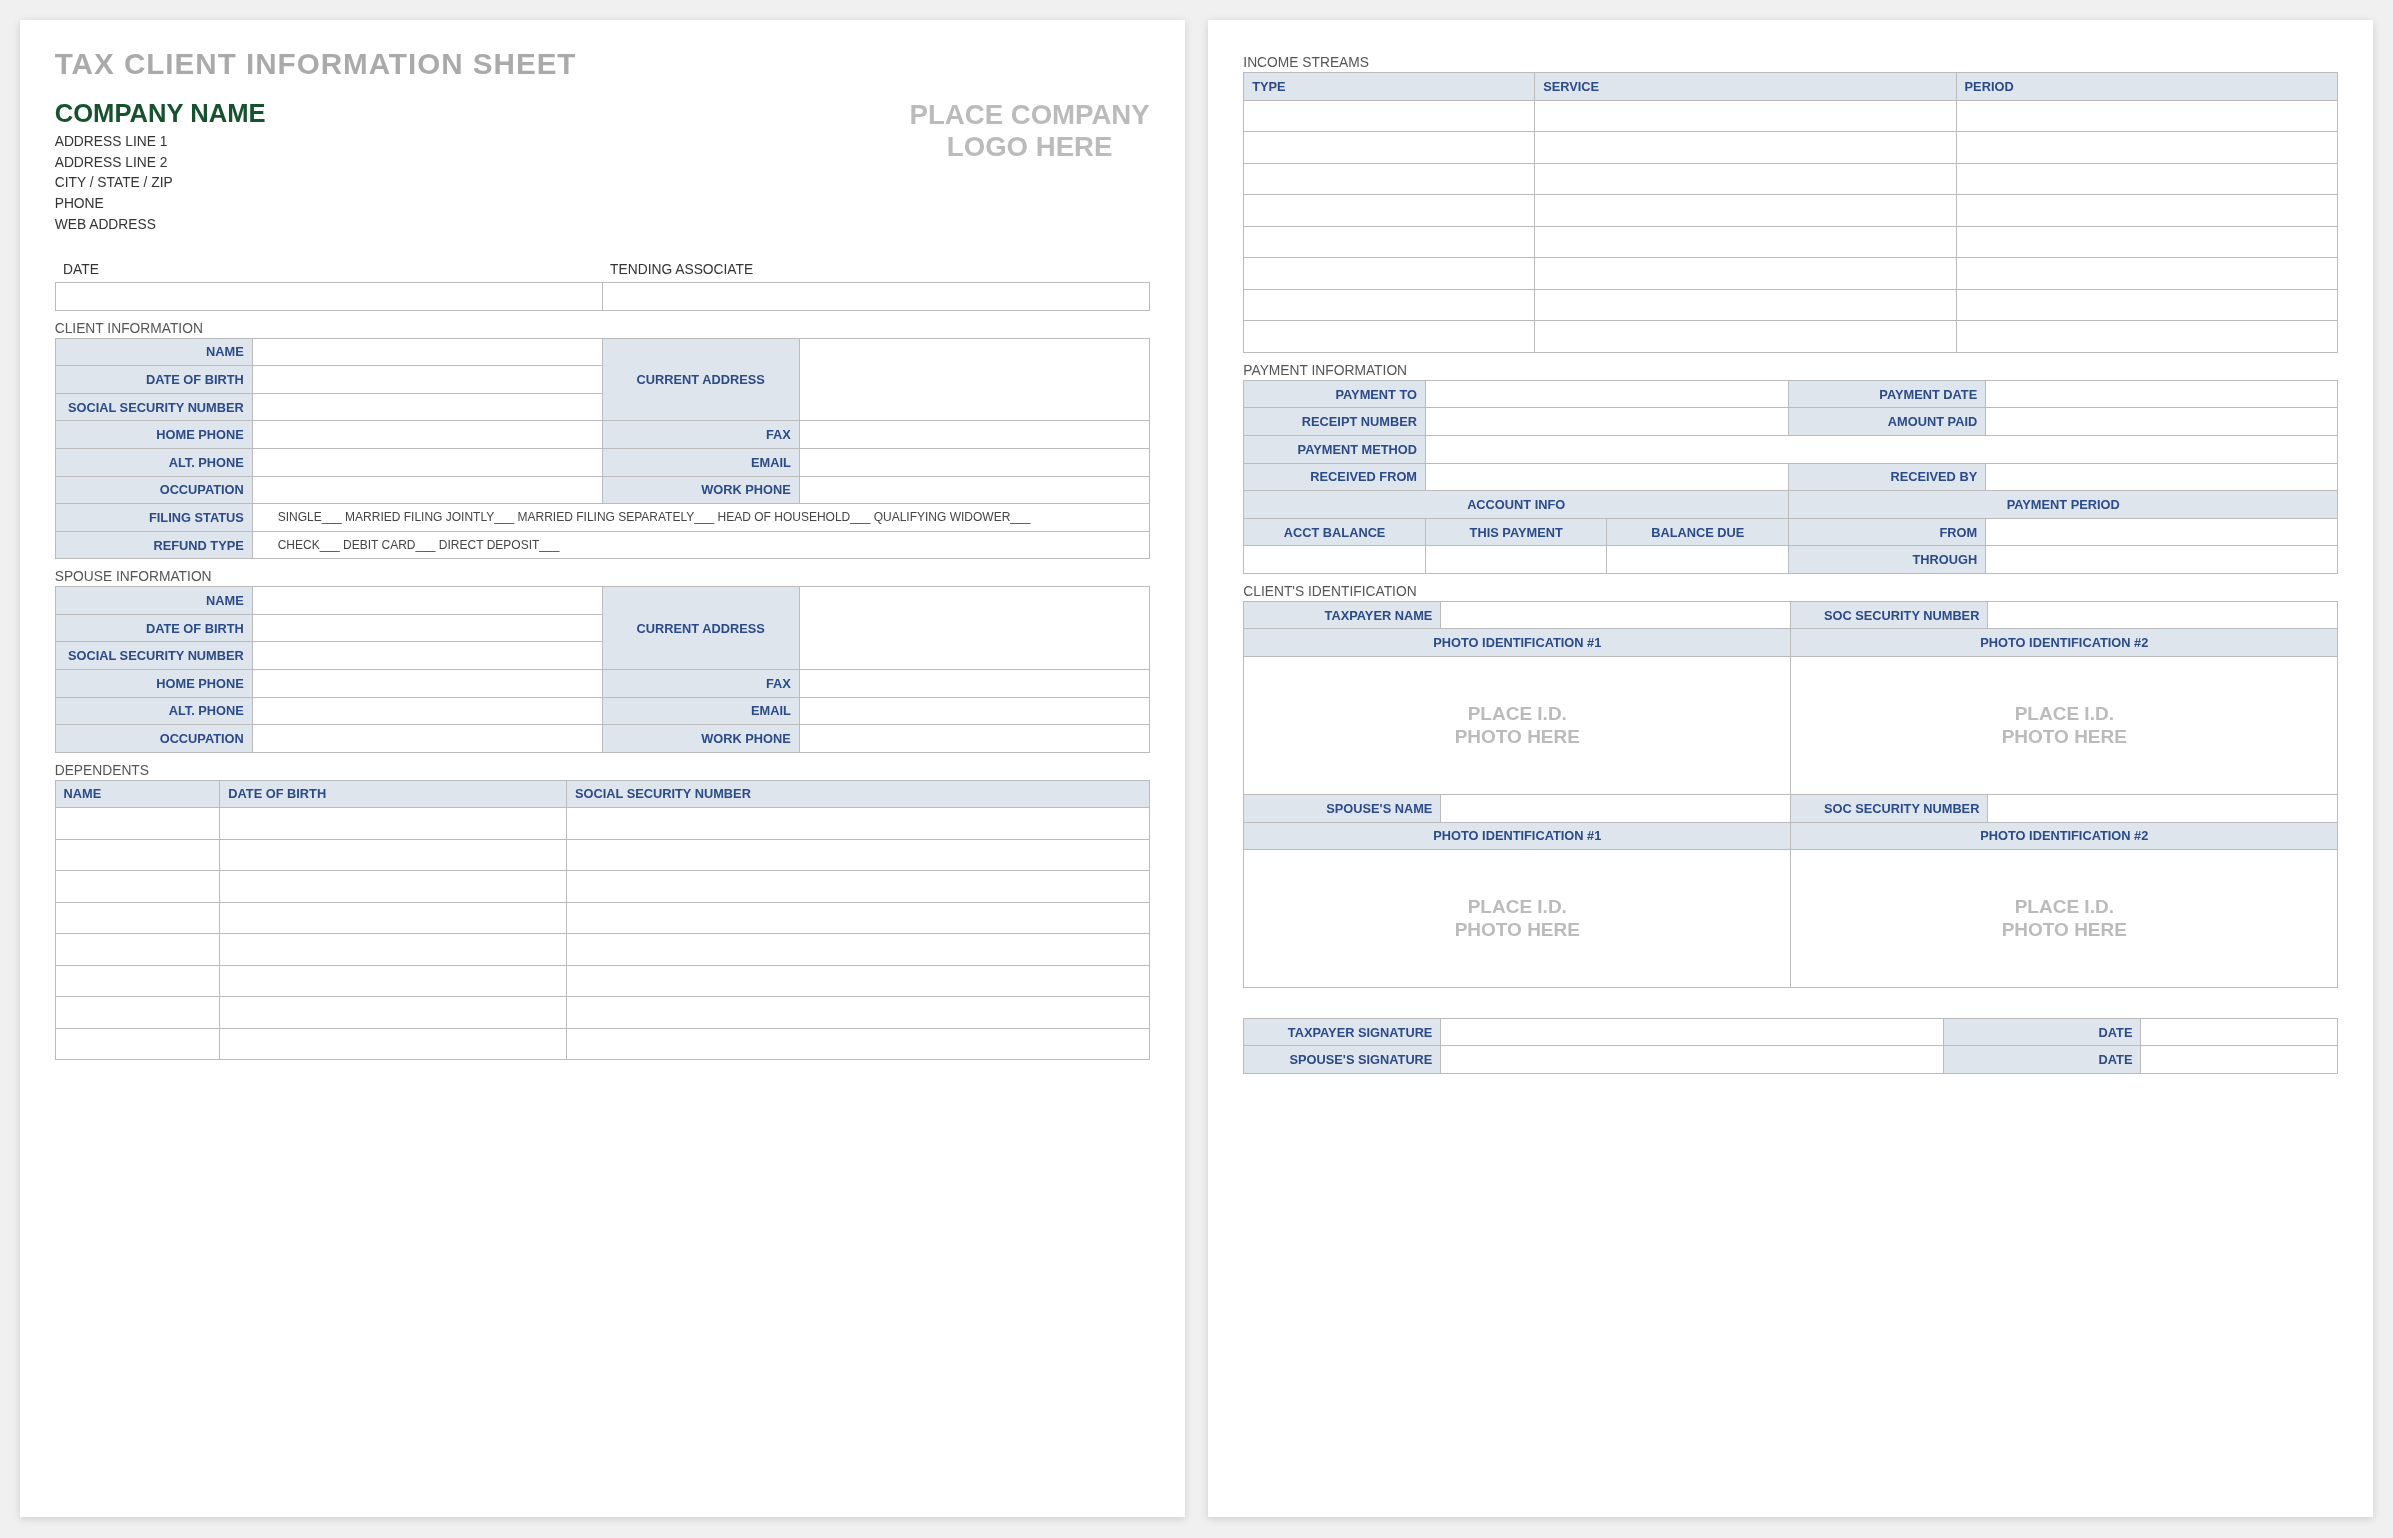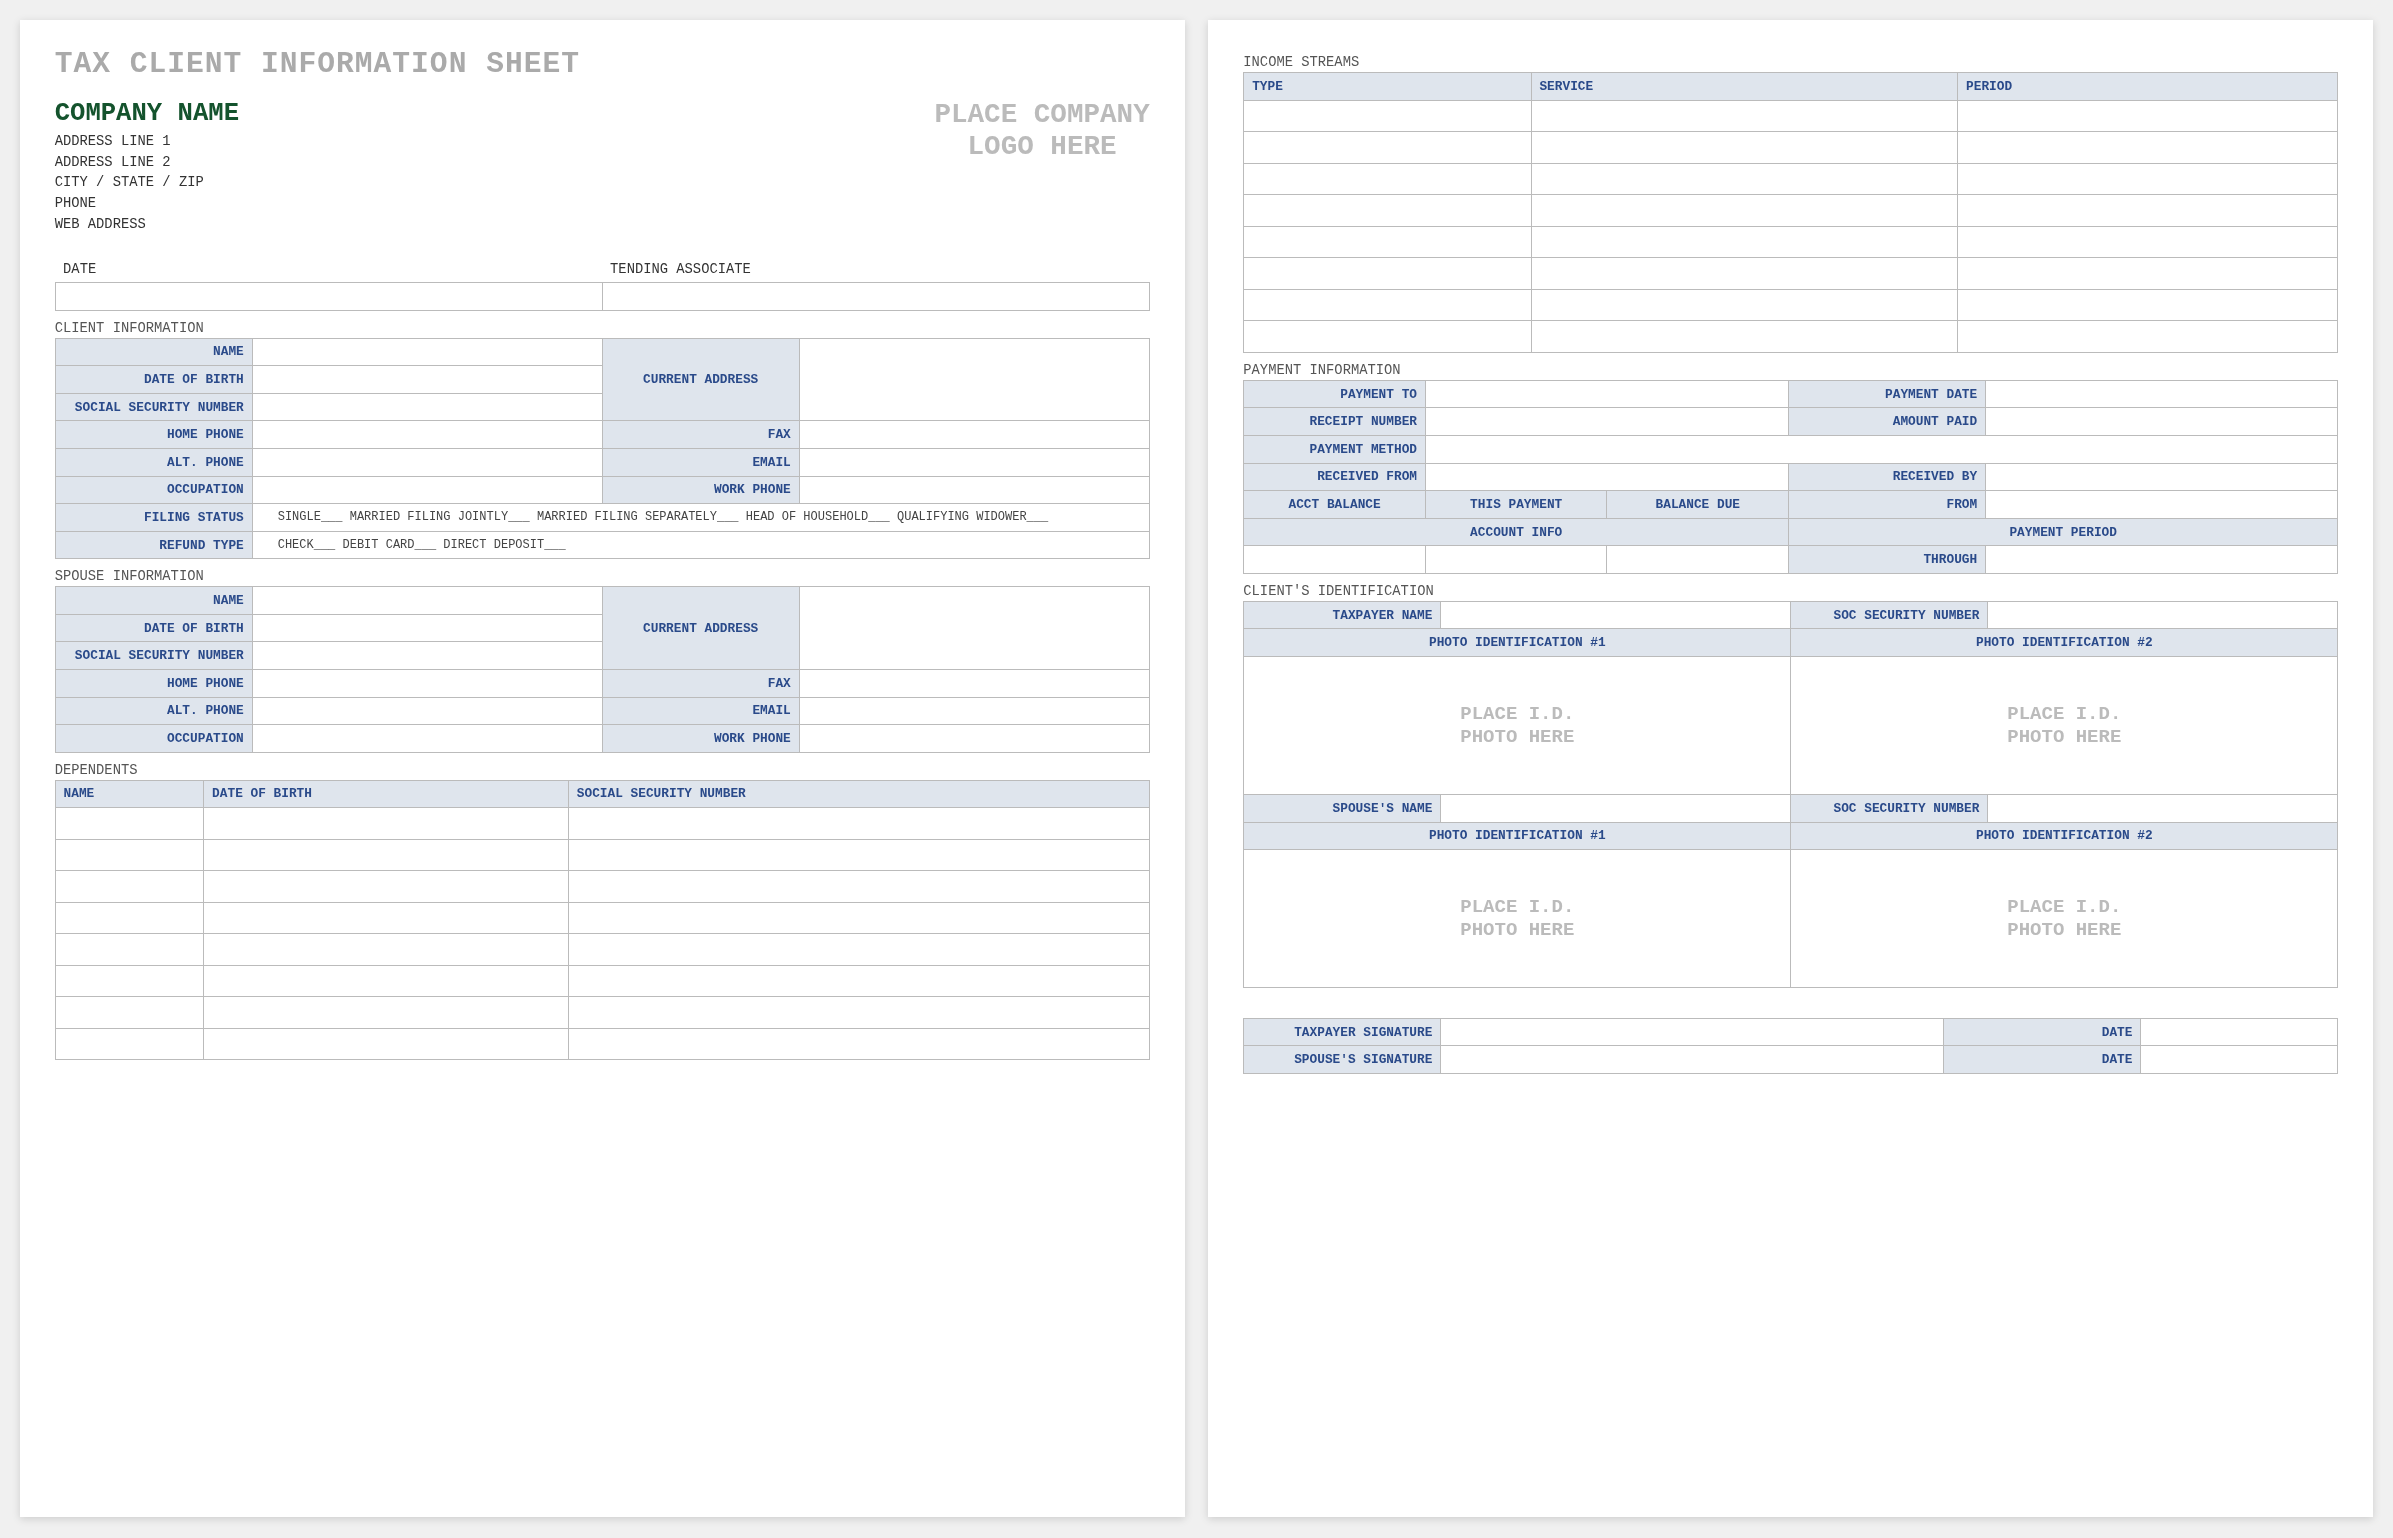--- a/index.html
+++ b/index.html
@@ -12,21 +12,20 @@
     justify-content: center;
   }
   .page {
     background: #fff;
     width: 1258px;
     min-height: 1497px;
     padding: 27.6px 35px;
     box-shadow: 0 2px 7.9px rgba(0,0,0,0.15);
     font-size: 13.8px;
     color: #333;
-    font-family: Liberation Mono, monospace;
   }
   .main-title {
     font-size: 29.6px;
     font-weight: bold;
     color: #aaa;
     letter-spacing: 1px;
     margin-bottom: 17.7px;
   }
   .header-row { display: flex; justify-content: space-between; }
   .company-block { flex: 1; }
@@ -333,29 +332,29 @@
       <td class="lbl">PAYMENT METHOD</td>
       <td colspan="5"></td>
     </tr>
     <tr>
       <td class="lbl">RECEIVED FROM</td>
       <td colspan="2"></td>
       <td class="lbl">RECEIVED BY</td>
       <td colspan="2"></td>
     </tr>
     <tr>
+      <td class="lbl-c" colspan="3">ACCOUNT INFO</td>
+      <td class="lbl-c" colspan="3">PAYMENT PERIOD</td>
+    </tr>
+    <tr>
       <td class="lbl-c" style="width:16.6%">ACCT BALANCE</td>
       <td class="lbl-c" style="width:16.6%">THIS PAYMENT</td>
       <td class="lbl-c" style="width:16.6%">BALANCE DUE</td>
       <td class="lbl">FROM</td>
       <td colspan="2"></td>
-    </tr>
-    <tr>
-      <td class="lbl-c" colspan="3">ACCOUNT INFO</td>
-      <td class="lbl-c" colspan="3">PAYMENT PERIOD</td>
     </tr>
     <tr>
       <td></td>
       <td></td>
       <td></td>
       <td class="lbl">THROUGH</td>
       <td colspan="2"></td>
     </tr>
   </tbody>
     </table>

